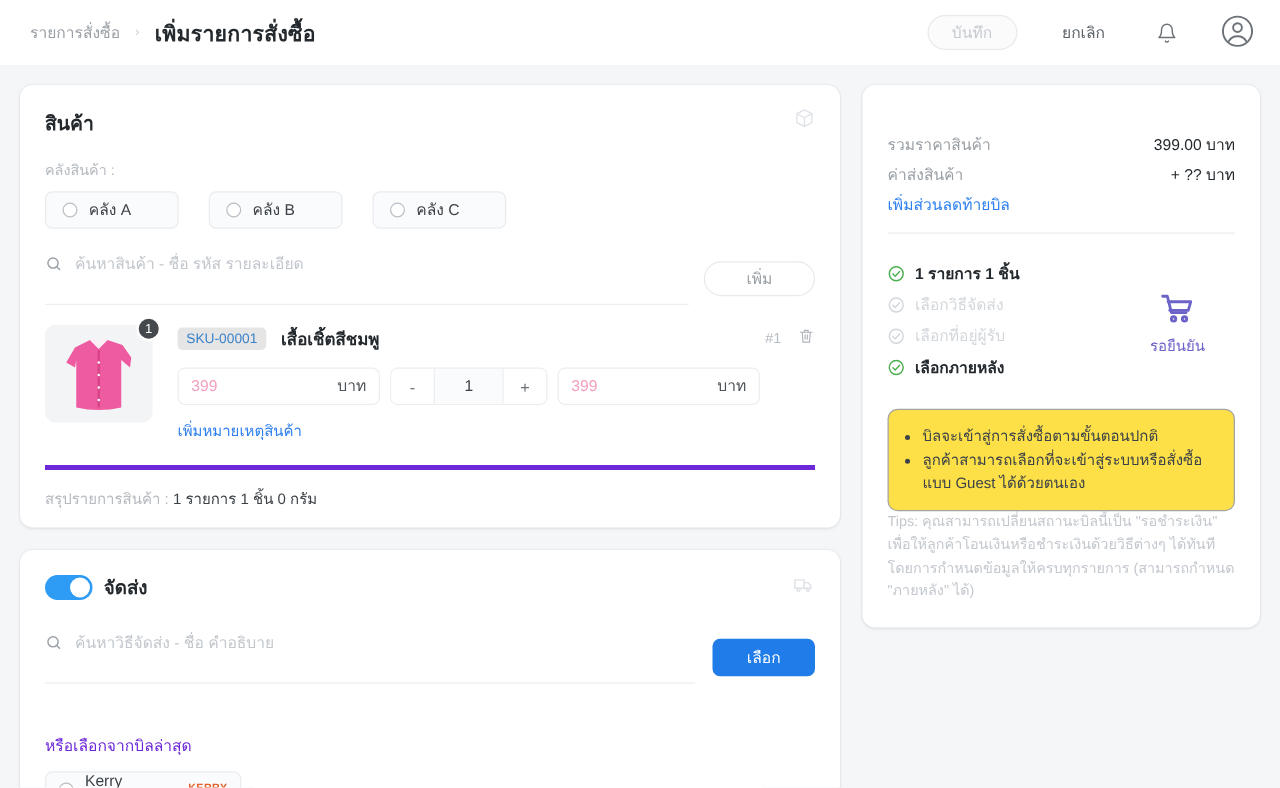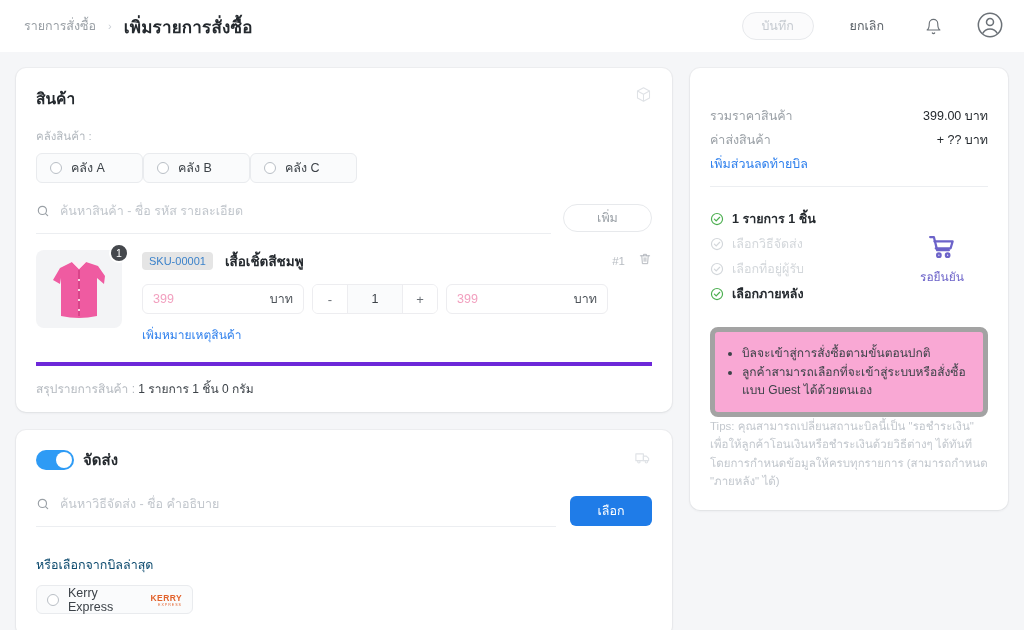--- a/index.html
+++ b/index.html
@@ -50,38 +50,38 @@
     box-shadow: 0 1px 3px rgba(16,24,40,.07), 0 0 0 1px rgba(16,24,40,.03);
   }
 
   
   .pcard { padding: 18px 20px 14px 20px; }
   .card-head { display: flex; align-items: flex-start; }
   .card-title { font-size: 15.5px; font-weight: bold; color: #24292e; }
   .corner-icon { margin-left: auto; color: #dfe2e6; }
   .field-label { font-size: 11.5px; color: #b3b9bf; margin: 16px 0 8px 0; }
 
-  .radio-row { display: flex; gap: 0; }
+  .radio-row { display: flex; gap: 24px; }
   .radio-pill {
     width: 107px; height: 30px;
     border: 1px solid #e9ebee; border-radius: 6px;
     background: #fafbfc;
     display: flex; align-items: center; gap: 9px;
     padding-left: 13px;
     font-size: 12.5px; color: #3c4248;
   }
   .radio-dot {
     width: 12px; height: 12px; border-radius: 50%;
     border: 1.4px solid #b9bfc6; background: #fff; flex: none;
   }
 
   .search-row { display: flex; align-items: center; margin-top: 18px; gap: 12px; }
   .search-line {
     flex: 1; display: flex; align-items: center; gap: 10px;
-    border-bottom: 1px solid #eceef1; padding-bottom: 12px;
+    border-bottom: 1px solid #eceef1; padding-bottom: 22px;
   }
   .search-ph { font-size: 12.5px; color: #c2c7cd; }
   .btn-add {
     width: 89px; height: 28px; border-radius: 14px;
     border: 1px solid #e7e9ec; background: #ffffff;
     font-size: 12.5px; color: #9aa0a6;
     display: flex; align-items: center; justify-content: center;
   }
 
   
@@ -150,21 +150,21 @@
     width: 16px; height: 16px; border-radius: 50%; background: #fff;
   }
   .toggle-label { font-size: 15px; font-weight: bold; color: #24292e; margin-left: 9px; }
 
   .ship-search-row { display: flex; align-items: center; margin-top: 22px; gap: 14px; }
   .btn-choose {
     width: 82px; height: 30px; border-radius: 6px;
     background: #1f7ce8; color: #fff; font-size: 12.5px;
     display: flex; align-items: center; justify-content: center;
   }
-  .sub-label { margin-top: 28px; font-size: 12.5px; color: #0c4a6e; }
+  .sub-label { margin-top: 40px; font-size: 12.5px; color: #6d28d9; }
   .carrier-pill {
     margin-top: 10px; width: 157px; height: 29px;
     border: 1px solid #e9ebee; border-radius: 6px; background: #fafbfc;
     display: flex; align-items: center; gap: 9px; padding: 0 10px;
     font-size: 12.5px; color: #3c4248;
   }
   .kerry-logo { margin-left: auto; line-height: 1; text-align: right; }
   .kerry-logo .k1 { font-size: 8.5px; font-weight: bold; color: #e2622c; letter-spacing: .4px; }
   .kerry-logo .k2 { font-size: 3.6px; color: #e2622c; letter-spacing: 1px; display: block; }
 
@@ -183,22 +183,22 @@
   .status-block { display: flex; margin-top: 22px; }
   .checklist { flex: 1; }
   .check-item { display: flex; align-items: center; gap: 8px; margin-bottom: 5px; font-size: 12.5px; }
   .check-item.done { color: #24292e; font-weight: bold; }
   .check-item.todo { color: #d3d7db; }
   .cart-col { width: 92px; display: flex; flex-direction: column; align-items: center; justify-content: center; }
   .cart-label { font-size: 12px; color: #6c63c9; margin-top: 5px; }
 
   .info-box {
     margin-top: 18px;
-    border: 5px solid #a3a3a3; border-radius: 8px;
-    background: #f9a8d4;
+    border: 1px solid #a3a3a3; border-radius: 8px;
+    background: #fde047;
     padding: 12px 14px 12px 10px;
   }
   .info-box ul { margin: 0; padding-left: 17px; }
   .info-box li { font-size: 12px; color: #3c4248; line-height: 1.55; }
 
   .tips { font-size: 11.5px; color: #c3c8ce; line-height: 1.6; }
 </style>
 </head>
 <body>
 

